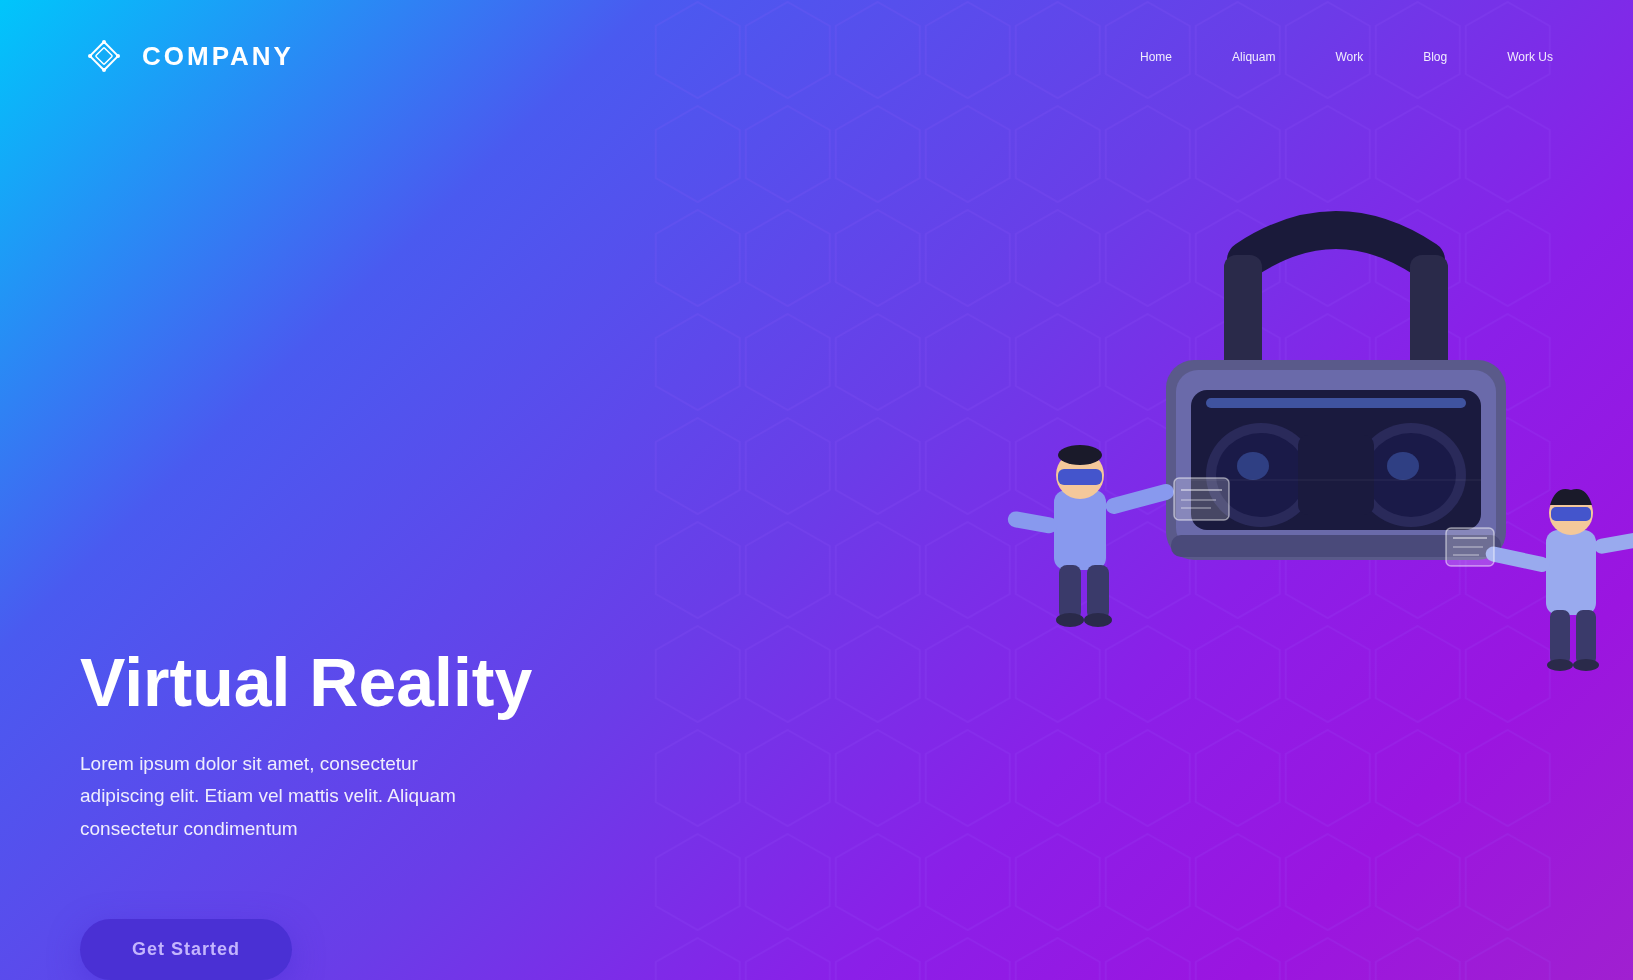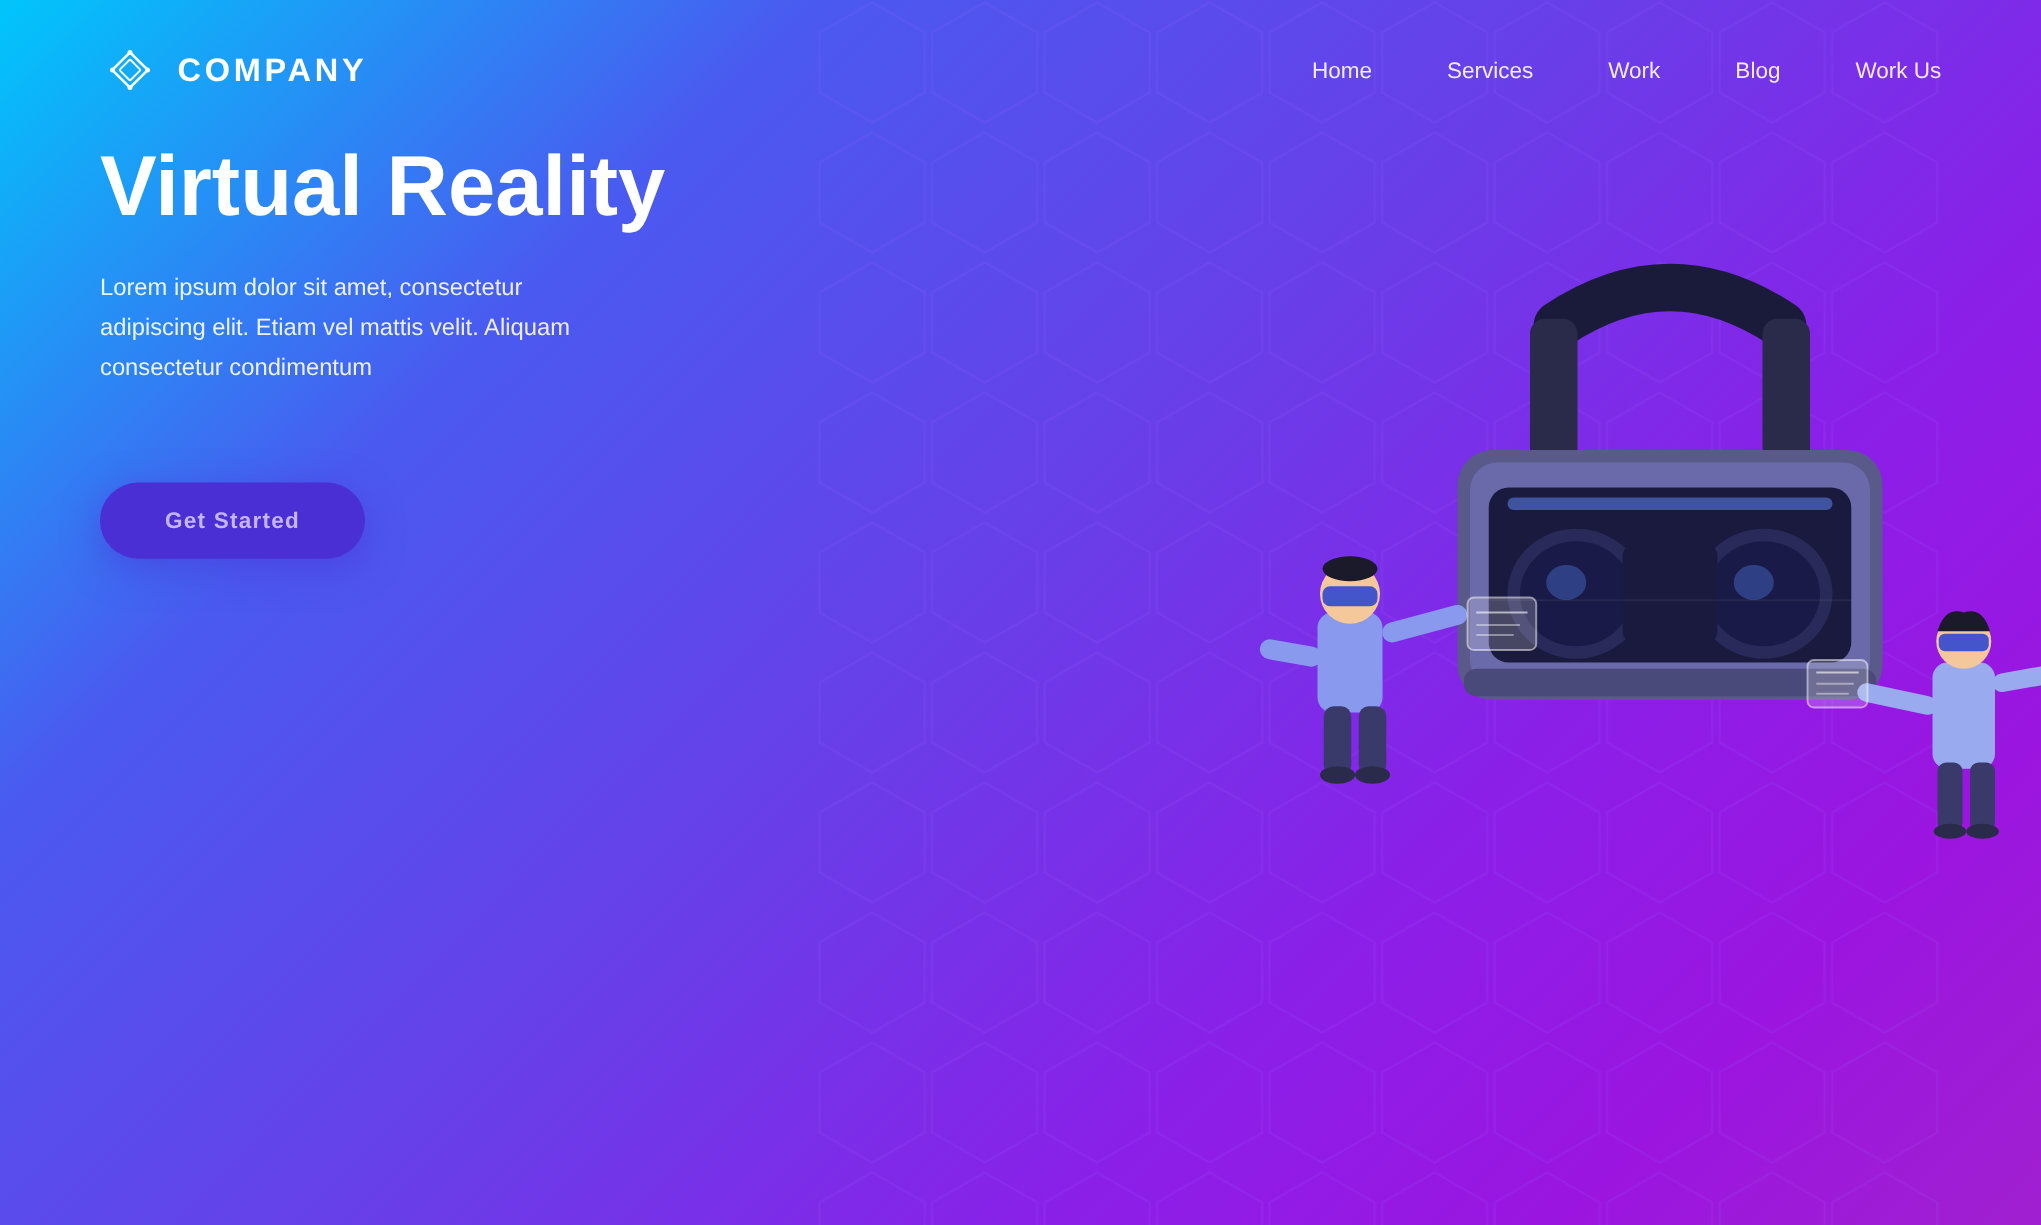--- a/index.html
+++ b/index.html
@@ -69,31 +69,31 @@
     .nav-links {
       display: flex;
       align-items: center;
       gap: 60px;
       list-style: none;
     }
 
     .nav-links li a {
       color: #ffffff;
       text-decoration: none;
-      font-size: 18px;
+      font-size: 12px;
       font-weight: 400;
       opacity: 0.9;
     }
 
     
     .main-content {
       position: relative;
       z-index: 10;
       display: flex;
-      align-items: flex-start;
+      align-items: flex-end;
       flex: 1;
       padding: 0 80px;
     }
 
     .text-section {
       max-width: 520px;
       color: #ffffff;
     }
 
     .hero-title {
@@ -171,21 +171,21 @@
         <circle cx="24" cy="10" r="2" fill="white"></circle>
         <circle cx="24" cy="38" r="2" fill="white"></circle>
         <circle cx="10" cy="24" r="2" fill="white"></circle>
         <circle cx="38" cy="24" r="2" fill="white"></circle>
       </svg>
       <span class="logo-text">COMPANY</span>
     </a>
 
     <ul class="nav-links">
       <li><a href="#">Home</a></li>
-      <li><a href="#">Services</a></li>
+      <li><a href="#">Aliquam</a></li>
       <li><a href="#">Work</a></li>
       <li><a href="#">Blog</a></li>
       <li><a href="#">Work Us</a></li>
     </ul>
   </nav>
 
   <div class="main-content">
     <div class="text-section">
       <h1 class="hero-title">Virtual Reality</h1>
       <p class="hero-description">Lorem ipsum dolor sit amet, consectetur adipiscing elit. Etiam vel mattis velit. Aliquam consectetur condimentum</p>

